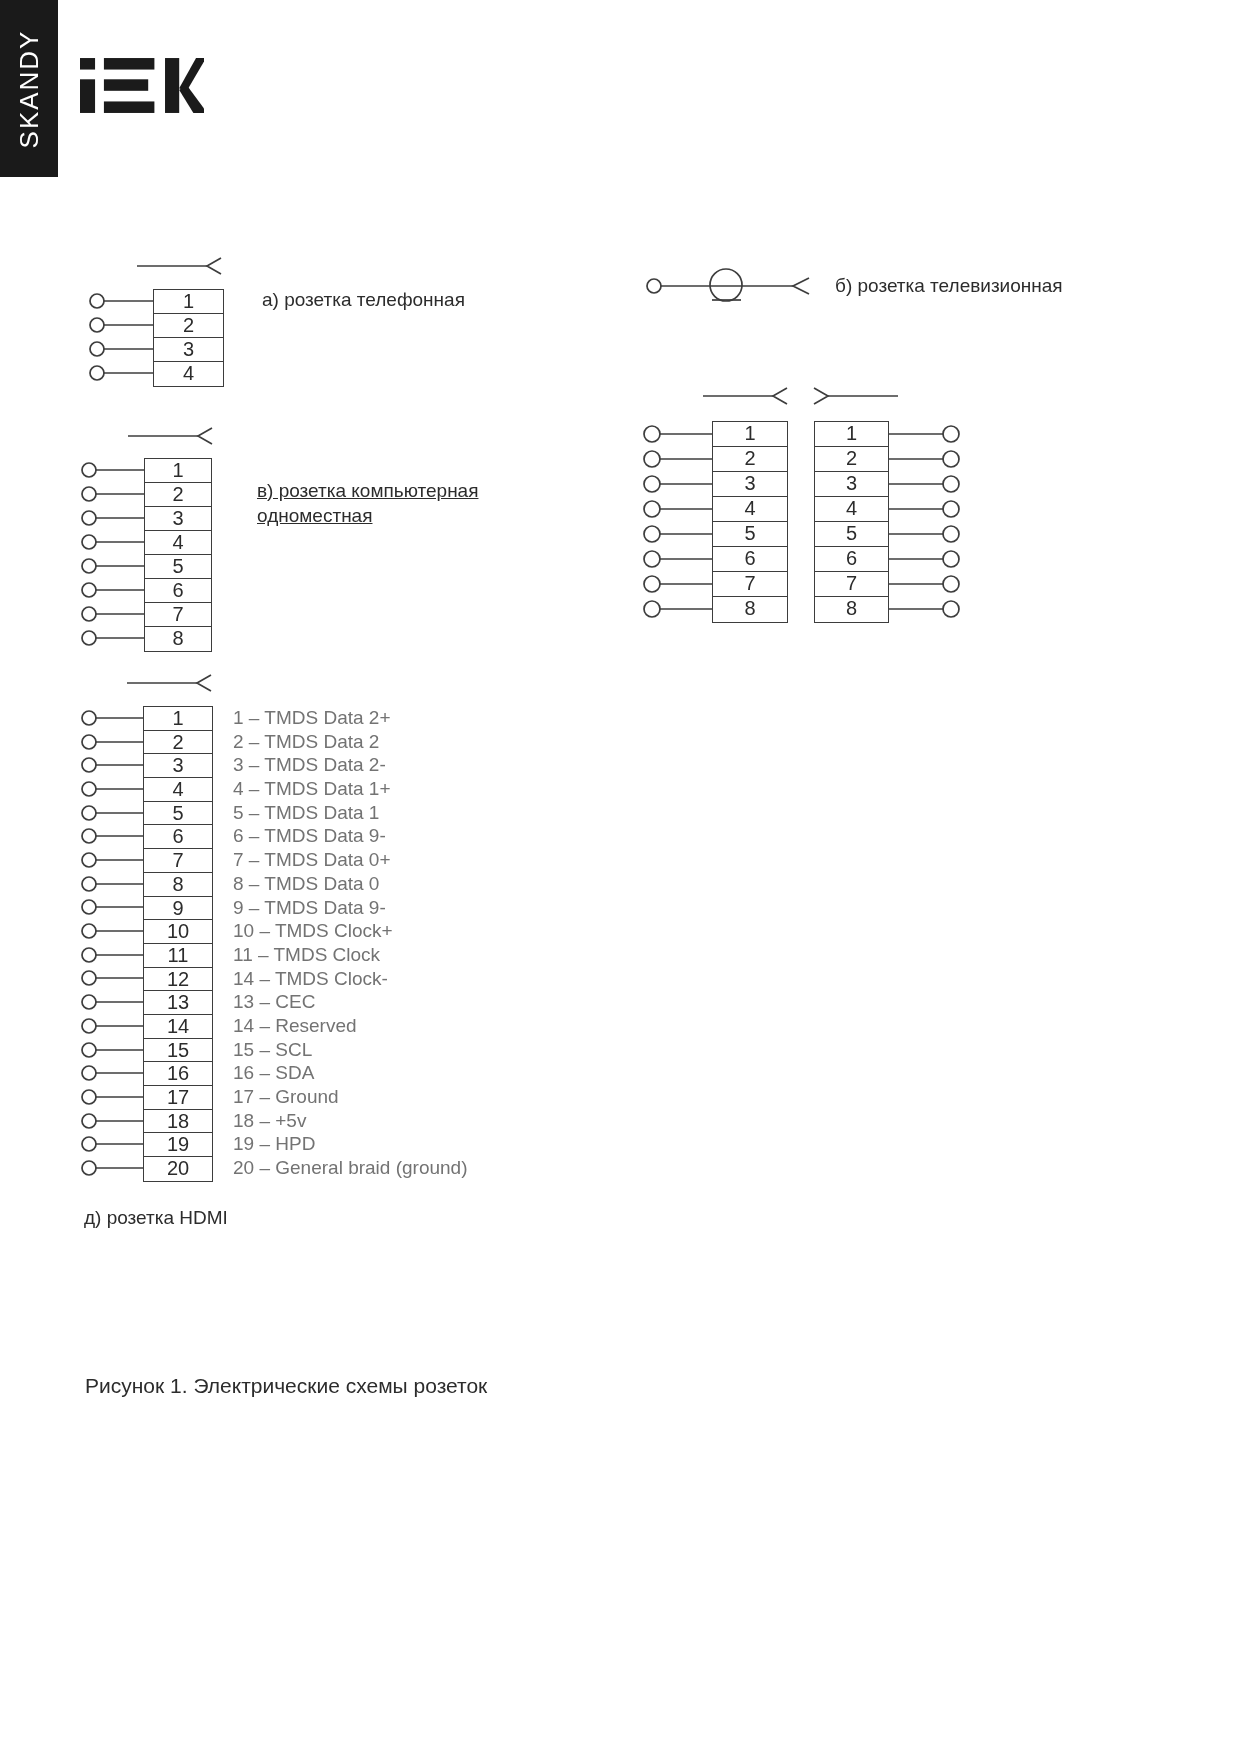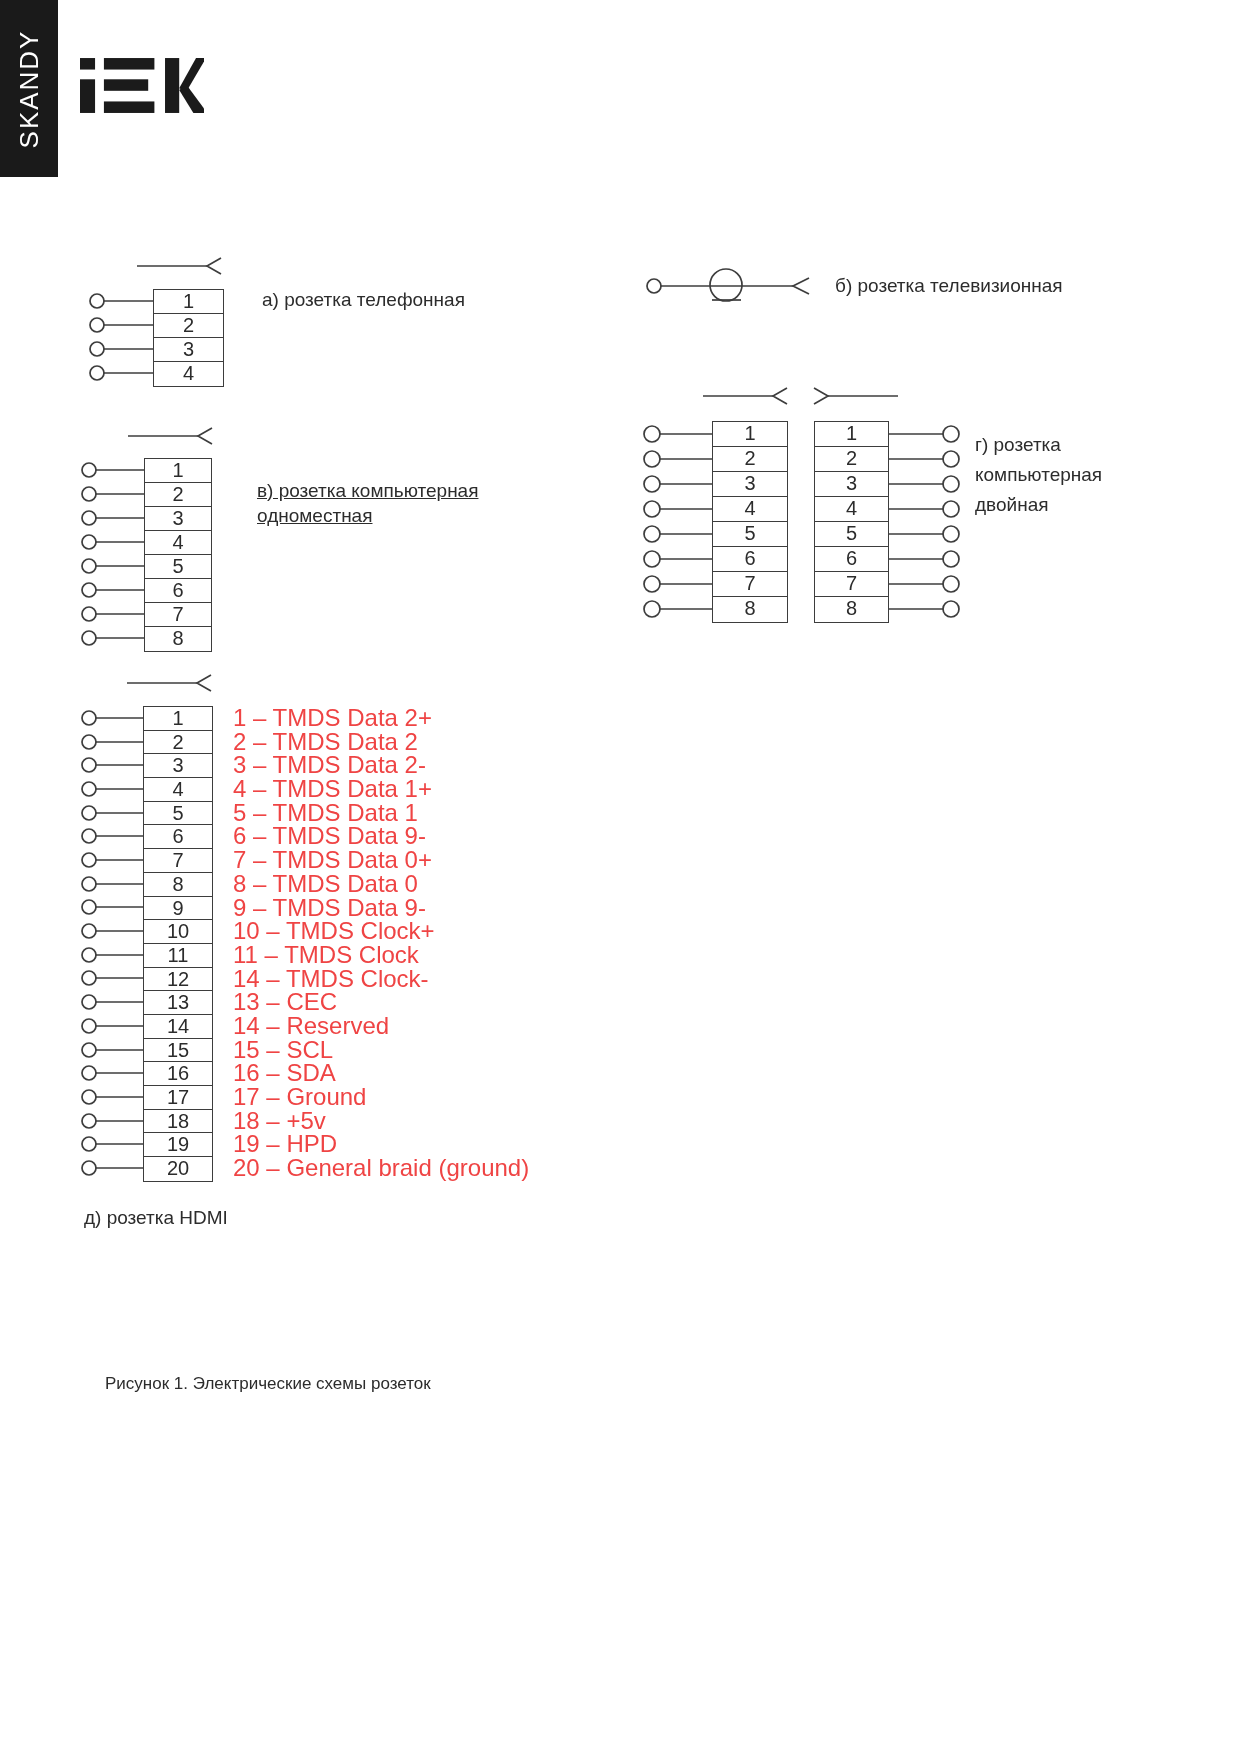--- a/index.html
+++ b/index.html
@@ -23,23 +23,23 @@
   .pinbox { position:absolute; border:1.6px solid #3d3d3d; background:#ffffff; box-sizing:border-box; }
   .pin-row { box-sizing:border-box; border-bottom:1.6px solid #3d3d3d; text-align:center; color:#2c2c2c; }
   .pin-row:last-child { border-bottom:none; }
   .rows24 .pin-row  { height:24px;   line-height:22.5px; font-size:20px; }
   .rows25 .pin-row  { height:25px;   line-height:23.5px; font-size:20px; }
   .rows237 .pin-row { height:23.7px; line-height:22.5px; font-size:20px; }
   
   .dlabel { position:absolute; color:#2c2c2c; font-size:19px; line-height:24px; white-space:nowrap; }
   .lh25 { line-height:25px;text-decoration:underline; }
   .lh30 { line-height:30px; }
-  .hdmi-desc { position:absolute; left:233px; top:706px; color:#ef4444; font-size:24px; }
+  .hdmi-desc { position:absolute; left:233px; top:706px; color:#737373; font-size:19px; }
   .hdmi-desc .desc-line { height:23.7px; line-height:23.7px; white-space:nowrap; }
-  .caption { position:absolute; left:85px; top:1374px; color:#2c2c2c; font-size:17px; white-space:nowrap;margin-left:20px; }
+  .caption { position:absolute; left:85px; top:1374px; color:#2c2c2c; font-size:21px; white-space:nowrap; }
 </style>
 </head>
 <body>
 
 <div class="page">
 
   <div class="sidebar">
     <span class="sidebar-text">SKANDY</span>
   </div>
 
@@ -194,25 +194,20 @@
   <div class="pinbox rows25" style="left:814px;top:421px;width:75px">
     <div class="pin-row">1</div>
     <div class="pin-row">2</div>
     <div class="pin-row">3</div>
     <div class="pin-row">4</div>
     <div class="pin-row">5</div>
     <div class="pin-row">6</div>
     <div class="pin-row">7</div>
     <div class="pin-row">8</div>
   </div>
-  <div class="dlabel lh30" style="left:975px;top:430px">
-    <div>г) розетка</div>
-    <div>компьютерная</div>
-    <div>двойная</div>
-  </div>
 
   <div class="pinbox rows237" style="left:143px;top:706px;width:70px">
     <div class="pin-row">1</div>
     <div class="pin-row">2</div>
     <div class="pin-row">3</div>
     <div class="pin-row">4</div>
     <div class="pin-row">5</div>
     <div class="pin-row">6</div>
     <div class="pin-row">7</div>
     <div class="pin-row">8</div>

